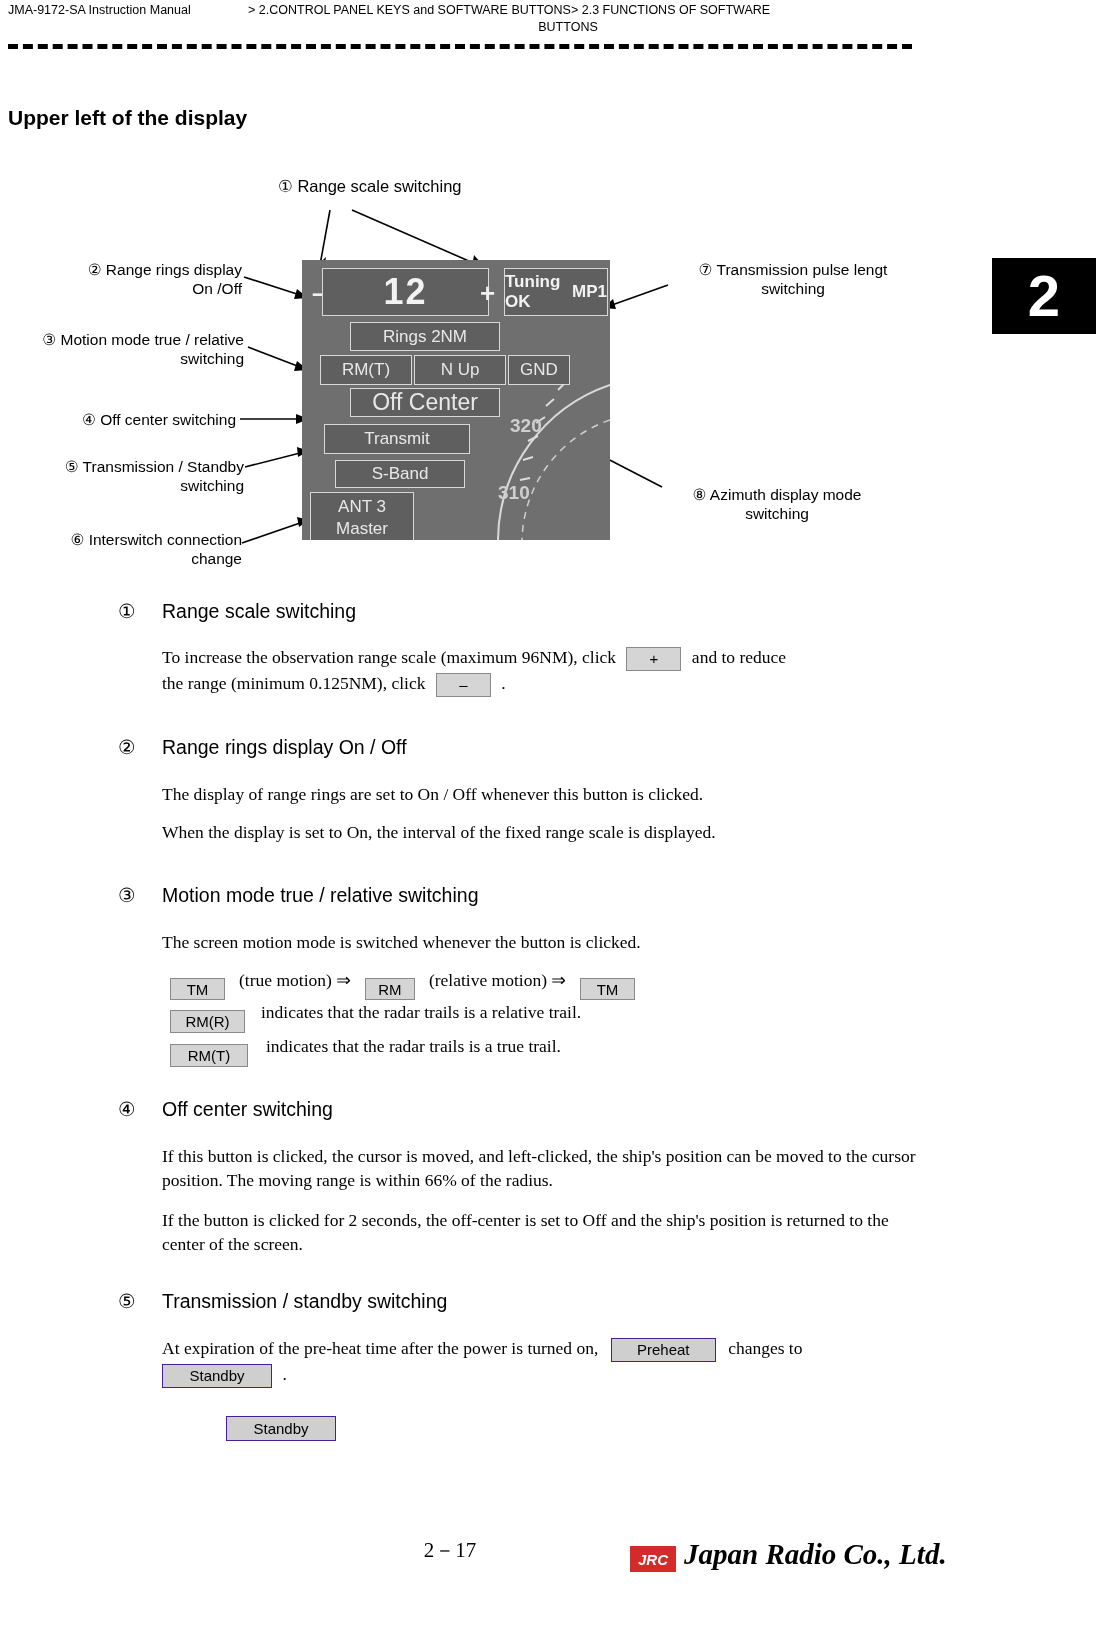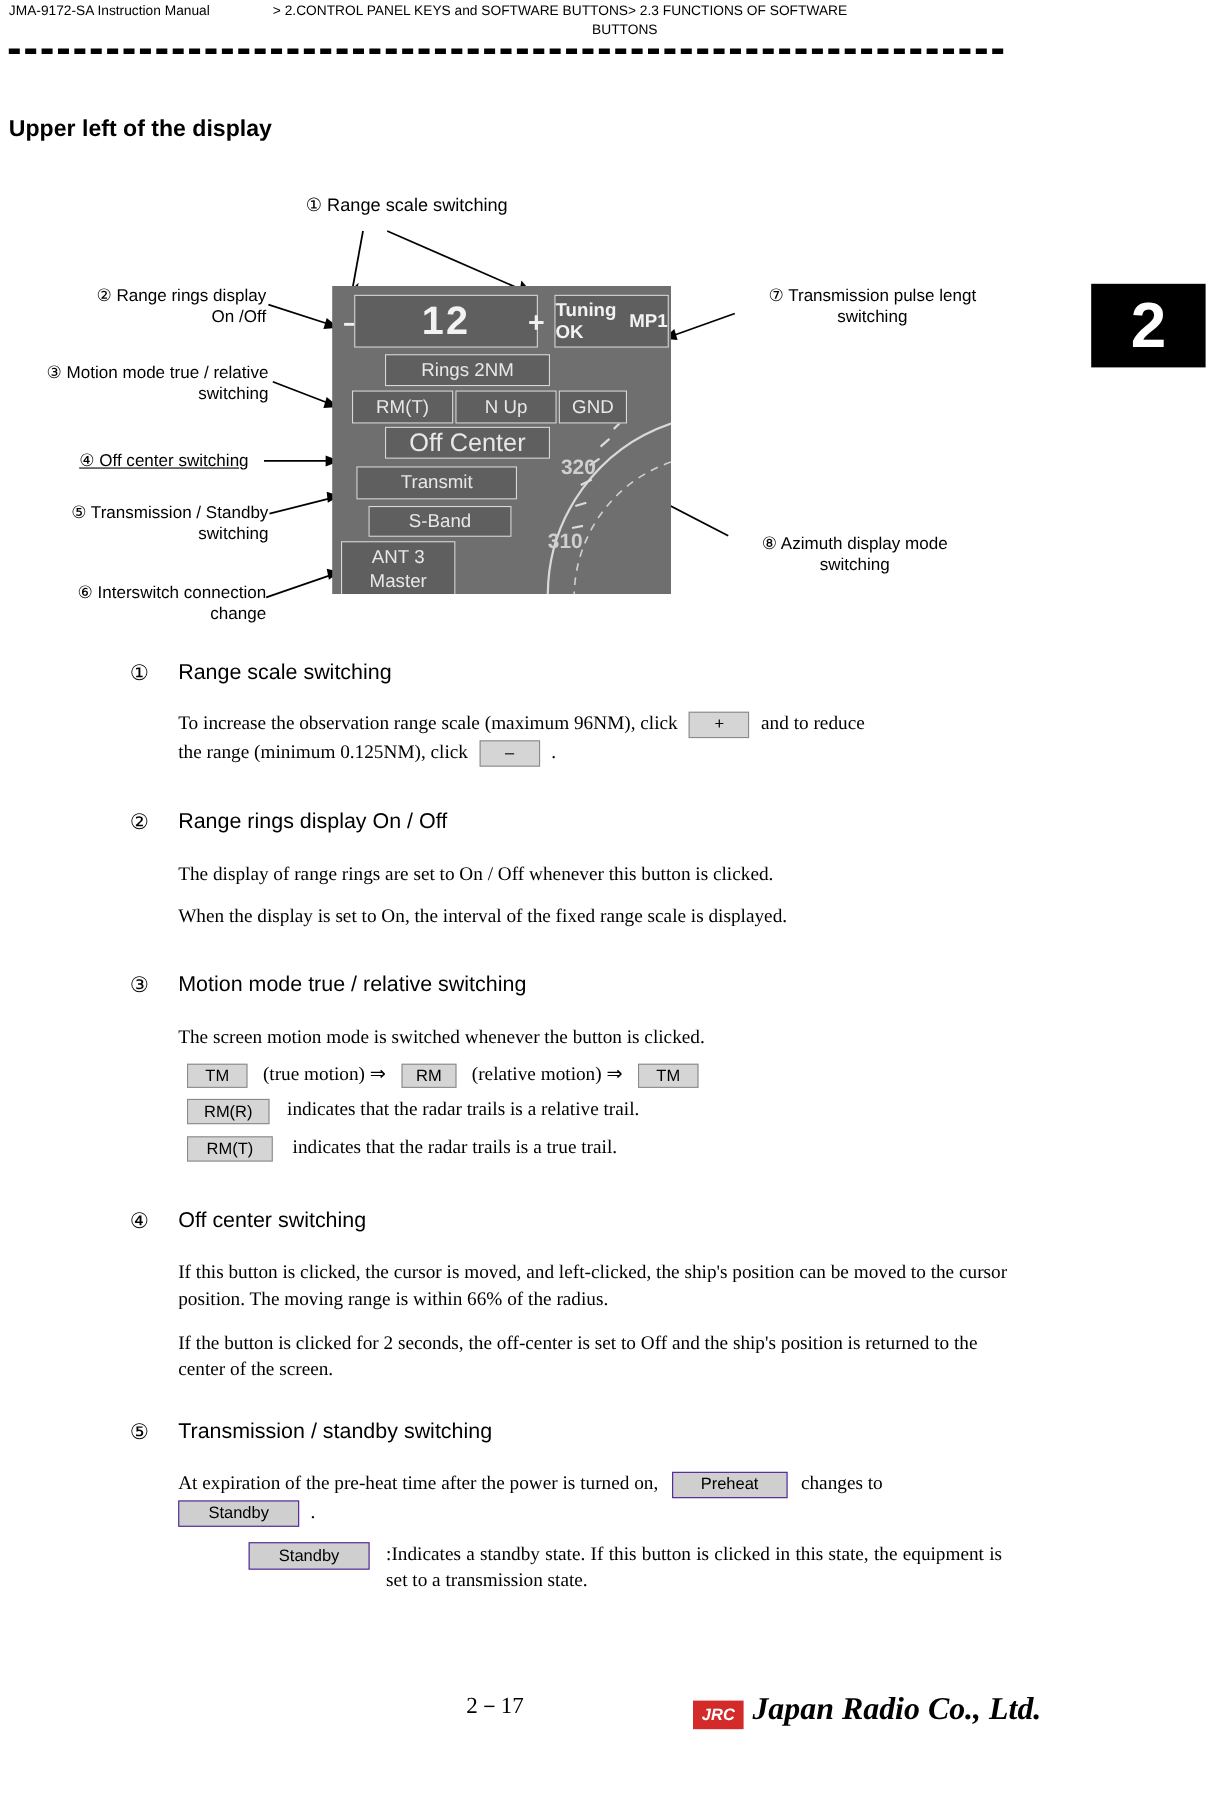--- a/index.html
+++ b/index.html
@@ -83,21 +83,21 @@
     position:absolute;left:44px;top:0;
     font-family:"Liberation Sans", sans-serif;font-size:19.5px;color:#000;white-space:nowrap;
   }
   .ptext{
     font-family:"Liberation Serif", serif;font-size:17.5px;color:#000;line-height:24px;
   }
   .inline-btn{
     display:inline-flex;align-items:center;justify-content:center;
     background:#d5d5d5;border:1px solid #8a8a8a;
     font-family:"Liberation Sans", sans-serif;font-size:15px;color:#000;
-    vertical-align:middle;box-sizing:border-box;
+    vertical-align:middle;box-sizing:border-box;margin-top:14px;
   }
   .inline-btn.dark{background:#cfcfcf;border:1px solid #4c1d95;}
   
   .footer-page{
     position:absolute;left:0;top:1536px;width:900px;text-align:center;
     font-family:"Liberation Serif", serif;font-size:21px;color:#000;
   }
   .jrc-logo{
     position:absolute;left:630px;top:1546px;width:46px;height:26px;background:#d32a2a;
     color:#fff;font-family:"Liberation Sans", sans-serif;font-weight:bold;font-size:15px;
@@ -159,21 +159,21 @@
     <polygon points="603,143 616,144 613,134" fill="#000"></polygon>
 
     <line x1="662" y1="322" x2="600" y2="290" stroke="#000" stroke-width="1.6"></line>
     <polygon points="591,285 602,293 597,302" fill="#000"></polygon>
   </svg>
 
   <div class="lbl r" style="left:30px;top:95px;width:212px;white-space:pre-line;">② Range rings display
 On /Off</div>
   <div class="lbl r" style="left:-8px;top:165px;width:252px;white-space:pre-line;">③ Motion mode true  / relative
 switching</div>
-  <div class="lbl r" style="left:20px;top:245px;width:206px;white-space:pre-line;text-decoration:underline;">④ Off center switching</div>
+  <div class="lbl r" style="left:30px;top:245px;width:206px;white-space:pre-line;">④ Off center switching</div>
   <div class="lbl r" style="left:18px;top:292px;width:226px;white-space:pre-line;">⑤ Transmission / Standby
 switching</div>
   <div class="lbl r" style="left:20px;top:365px;width:222px;white-space:pre-line;">⑥ Interswitch connection
 change</div>
   <div class="lbl" style="left:668px;top:95px;width:250px;white-space:pre-line;text-align:center;">⑦ Transmission pulse lengt
 switching</div>
   <div class="lbl" style="left:662px;top:320px;width:230px;white-space:pre-line;text-align:center;">⑧ Azimuth display mode
 switching</div>
 
   <div class="radar">
@@ -278,19 +278,18 @@
   <div class="item-head">Transmission / standby switching</div>
   <div class="ptext" style="position:absolute;left:44px;top:46px;width:800px;">
     <span>At expiration of the pre-heat time after the power is turned on,</span>
     <span class="inline-btn dark" style="width:105px;height:24px;margin:0 8px;">Preheat</span>
     <span>changes to</span><br>
     <span class="inline-btn dark" style="width:110px;height:24px;margin:0 6px 0 0;">Standby</span>
     <span>.</span>
   </div>
   <div style="position:absolute;left:108px;top:110px;width:780px;">
     <span class="inline-btn dark" style="width:110px;height:25px;position:absolute;left:0;top:2px;">Standby</span>
-    <div class="ptext" style="margin-left:125px;text-align:justify;width:560px;">:Indicates a standby state. If this button is clicked in this state, the equipment is set to a transmission state.</div>
   </div>
 </div>
 
 <div class="footer-page">2－17</div>
 <div class="jrc-logo">JRC</div>
 <div class="jrc-name">Japan Radio Co., Ltd.</div>
 
 </body></html>

